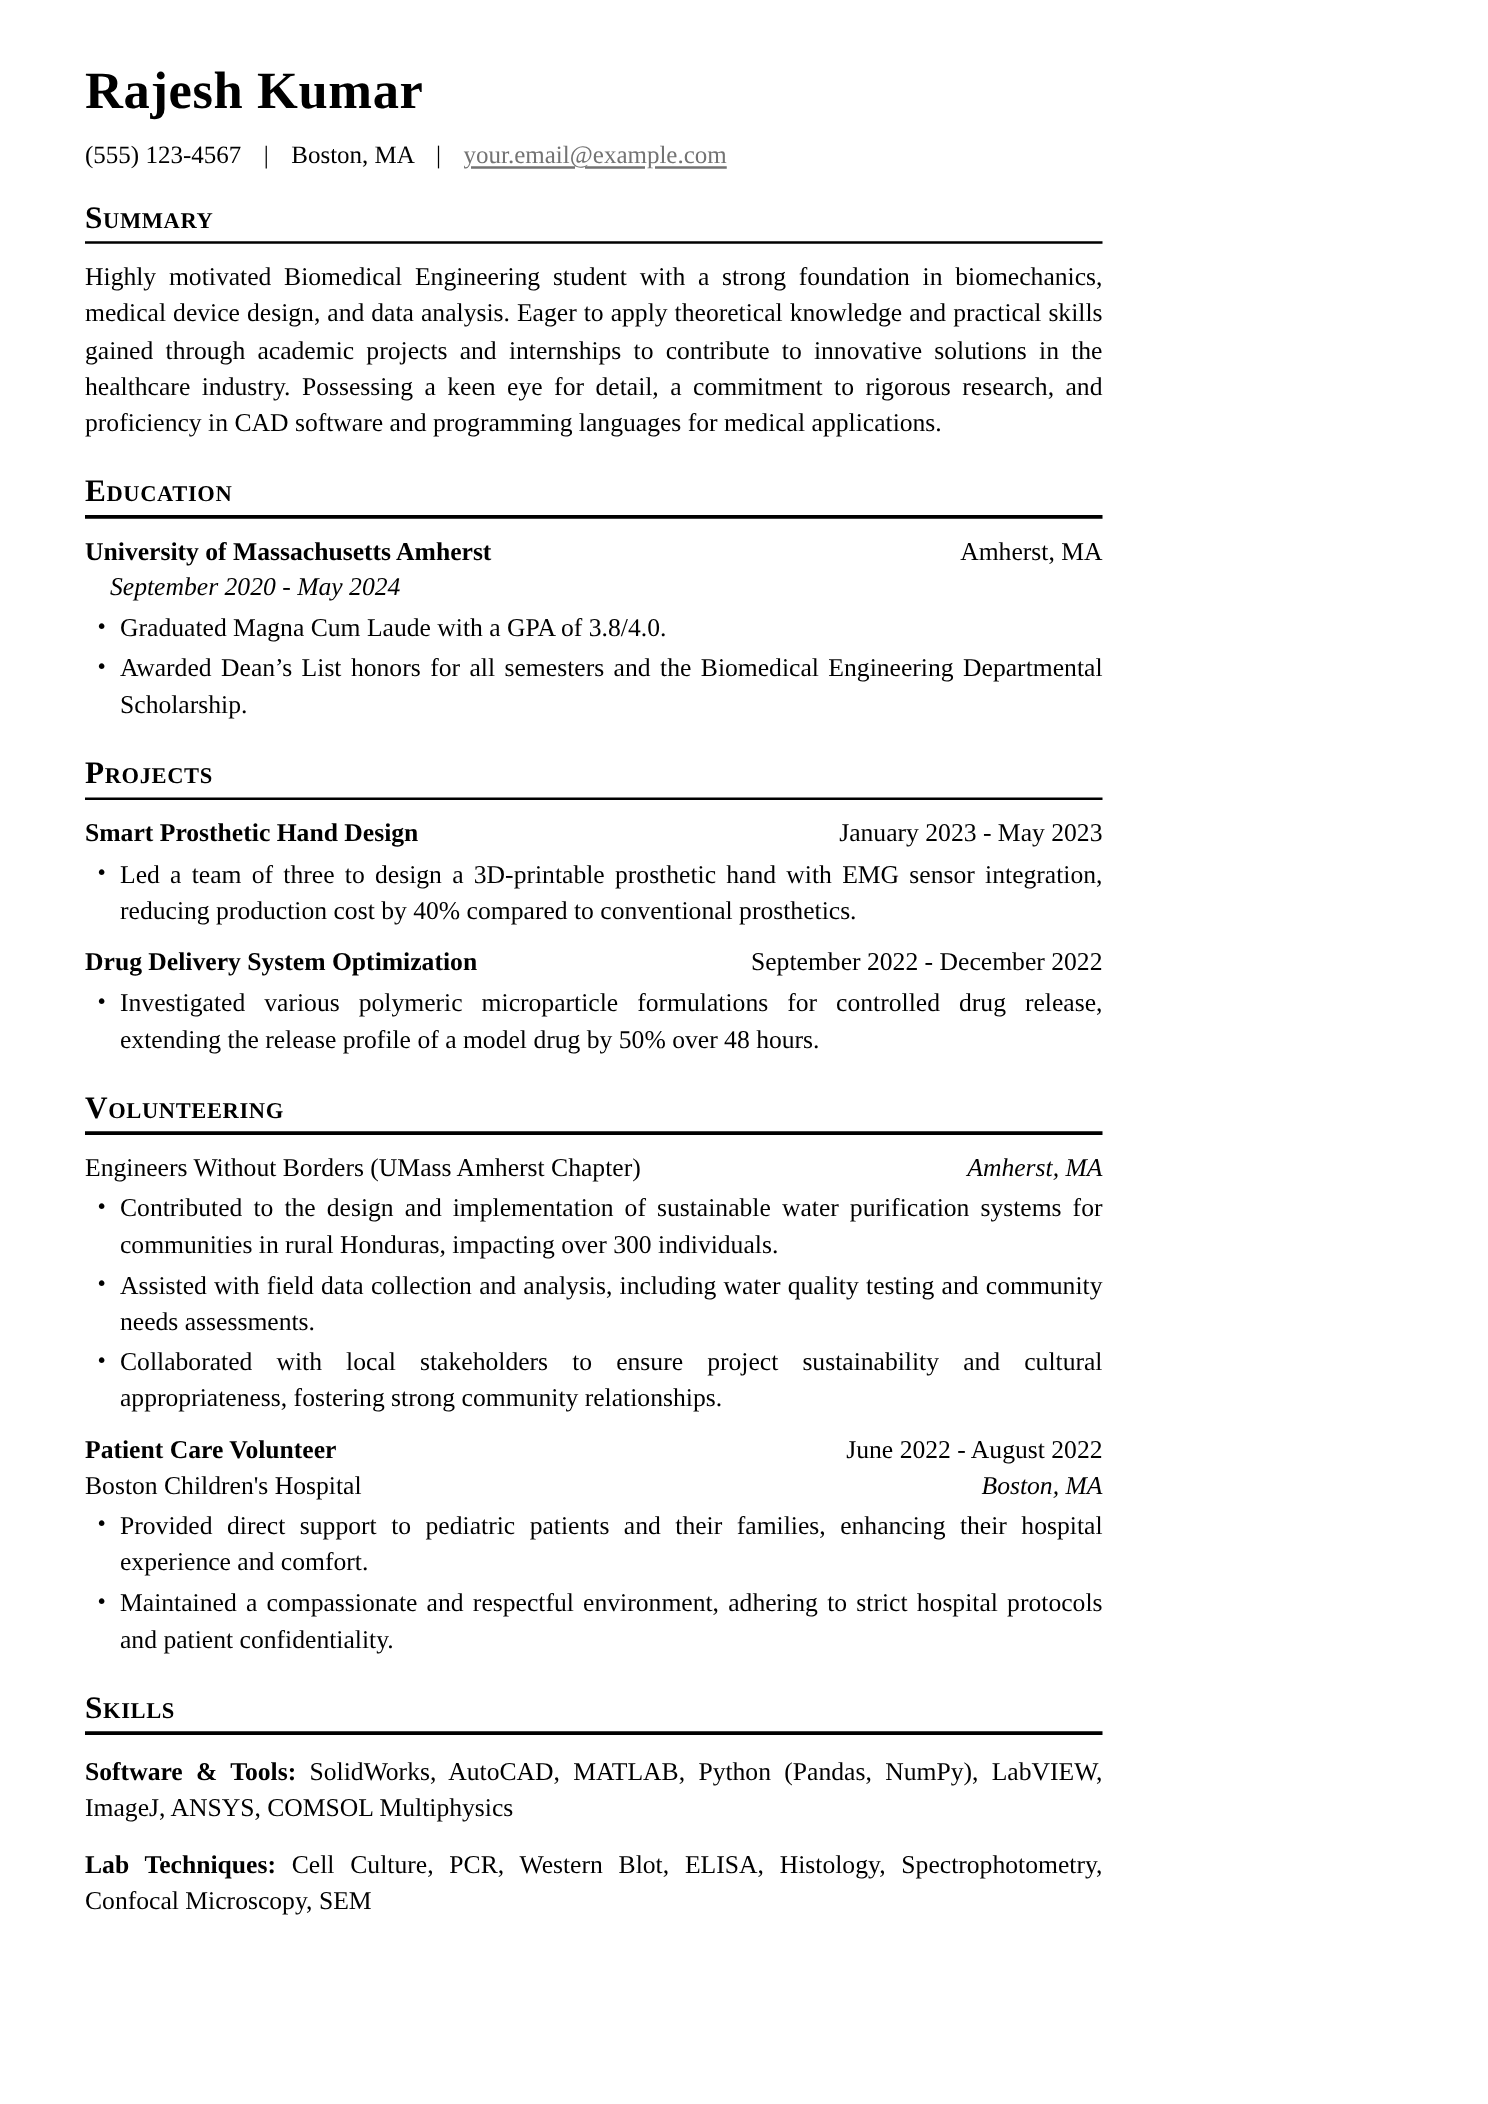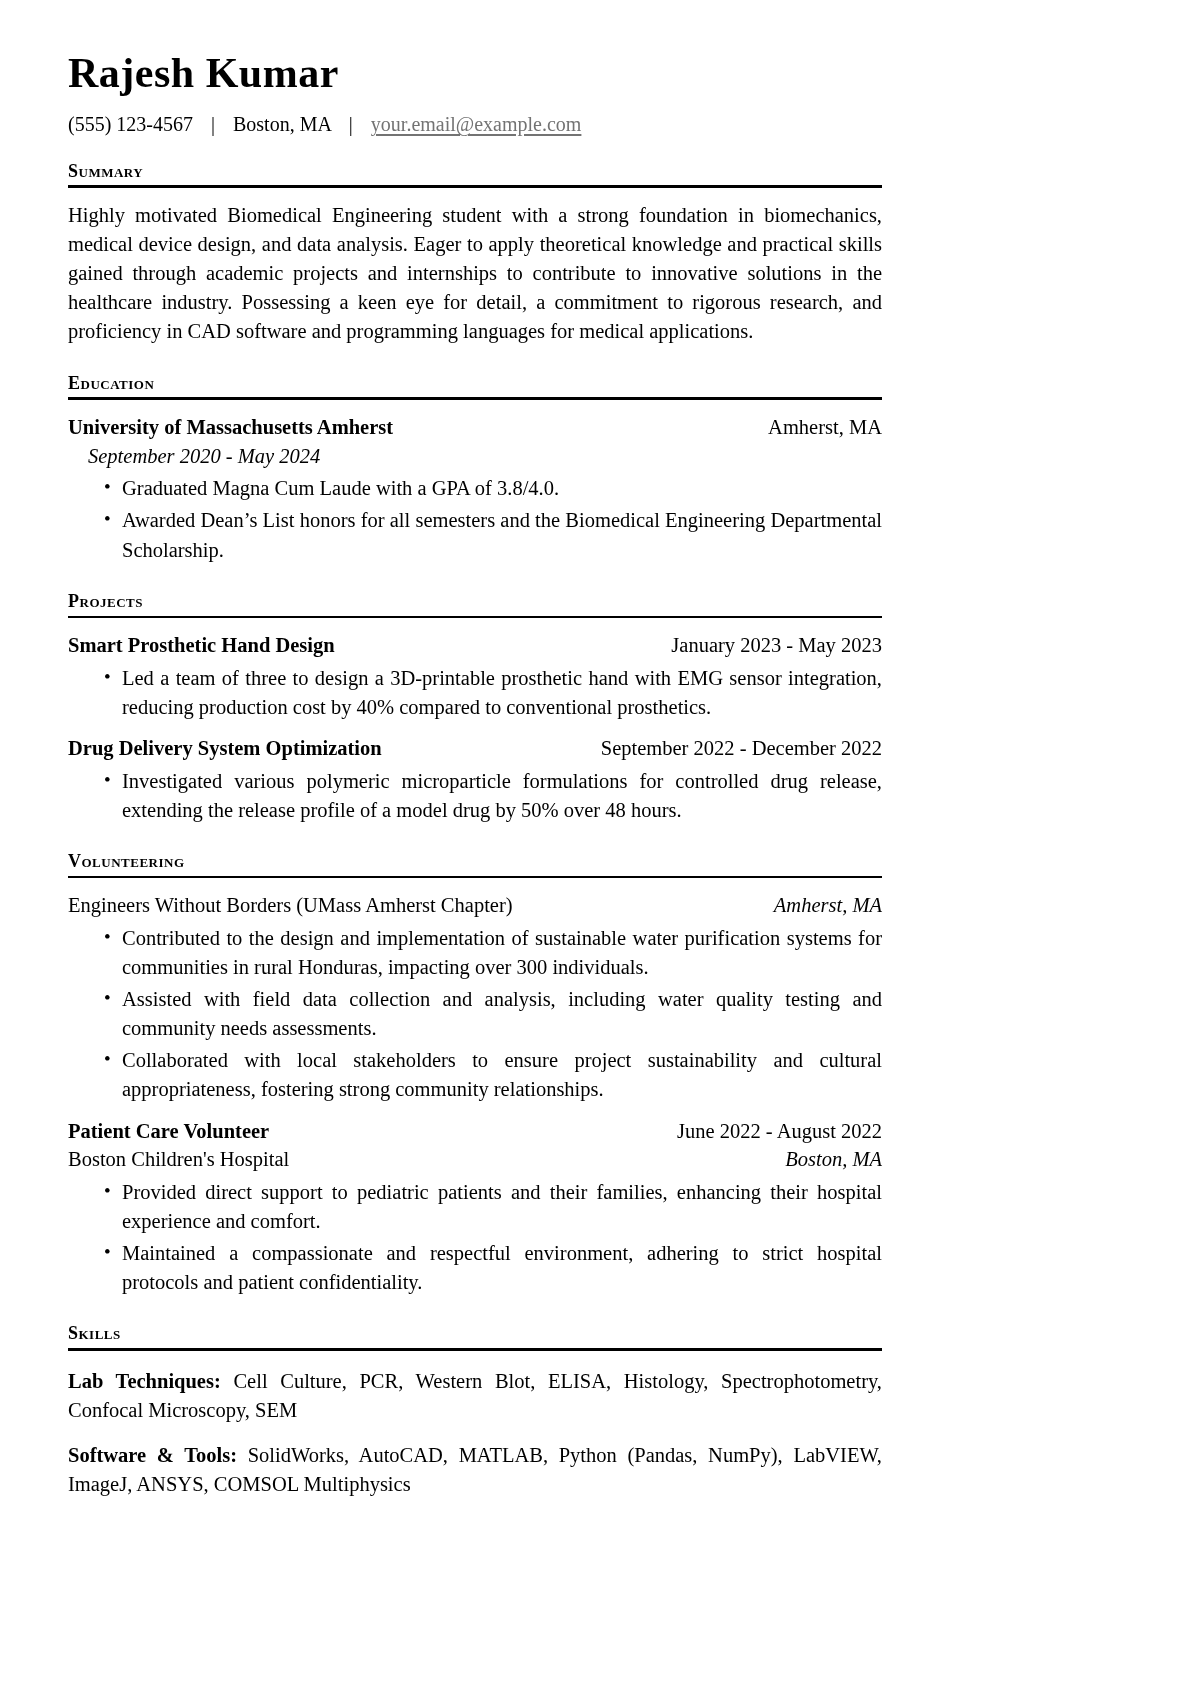--- a/index.html
+++ b/index.html
@@ -41,21 +41,21 @@
   .contact-line a.email {
     color: #737373;
     text-decoration: underline;
     text-underline-offset: 3px;
   }
   
   section { margin-top: 27px; }
   section.first { margin-top: 23px; }
   .sec-h {
     font-variant: small-caps;
-    font-size: 18px;
+    font-size: 25px;
     font-weight: 700;
     letter-spacing: 0.5px;
     margin: 0;
     line-height: 1.05;
   }
   .rule {
     height: 2.5px;
     background: #000000;
     margin-top: 5px;
   }
@@ -80,21 +80,20 @@
   
   ul.bullets {
     margin: 4px 0 0 0;
     padding: 0 0 0 28px;
     list-style: none;
   }
   ul.bullets li {
     position: relative;
     text-align: justify;
     margin-top: 3px;
-    margin-left: 26px;
   }
   ul.bullets li::before {
     content: "\2022";
     position: absolute;
     left: -18px;
     top: 0;
     font-size: 19px;
   }
   
   .skill-line { margin: 16px 0 0 0; text-align: justify; }
@@ -195,17 +194,17 @@
           <li>Provided direct support to pediatric patients and their families, enhancing their hospital experience and comfort.</li>
           <li>Maintained a compassionate and respectful environment, adhering to strict hospital protocols and patient confidentiality.</li>
         </ul>
       </div>
     </div>
   </section>
 
   <section>
     <h2 class="sec-h">Skills</h2>
     <div class="rule"></div>
+    <p class="skill-line"><span class="lbl">Software &amp; Tools:</span>&nbsp;<span>SolidWorks, AutoCAD, MATLAB, Python (Pandas, NumPy), LabVIEW, ImageJ, ANSYS, COMSOL Multiphysics</span></p>
     <p class="skill-line"><span class="lbl">Lab Techniques:</span>&nbsp;<span>Cell Culture, PCR, Western Blot, ELISA, Histology, Spectrophotometry, Confocal Microscopy, SEM</span></p>
-    <p class="skill-line"><span class="lbl">Software &amp; Tools:</span>&nbsp;<span>SolidWorks, AutoCAD, MATLAB, Python (Pandas, NumPy), LabVIEW, ImageJ, ANSYS, COMSOL Multiphysics</span></p>
   </section>
 
 </div>
 
 </body></html>

